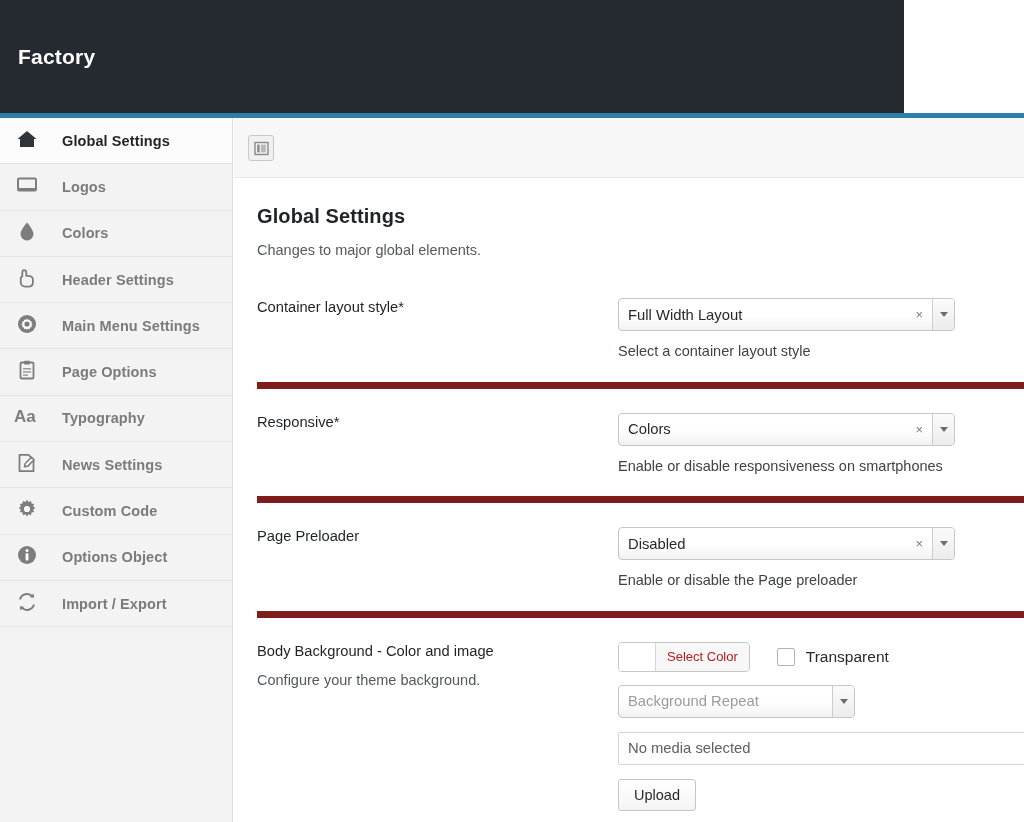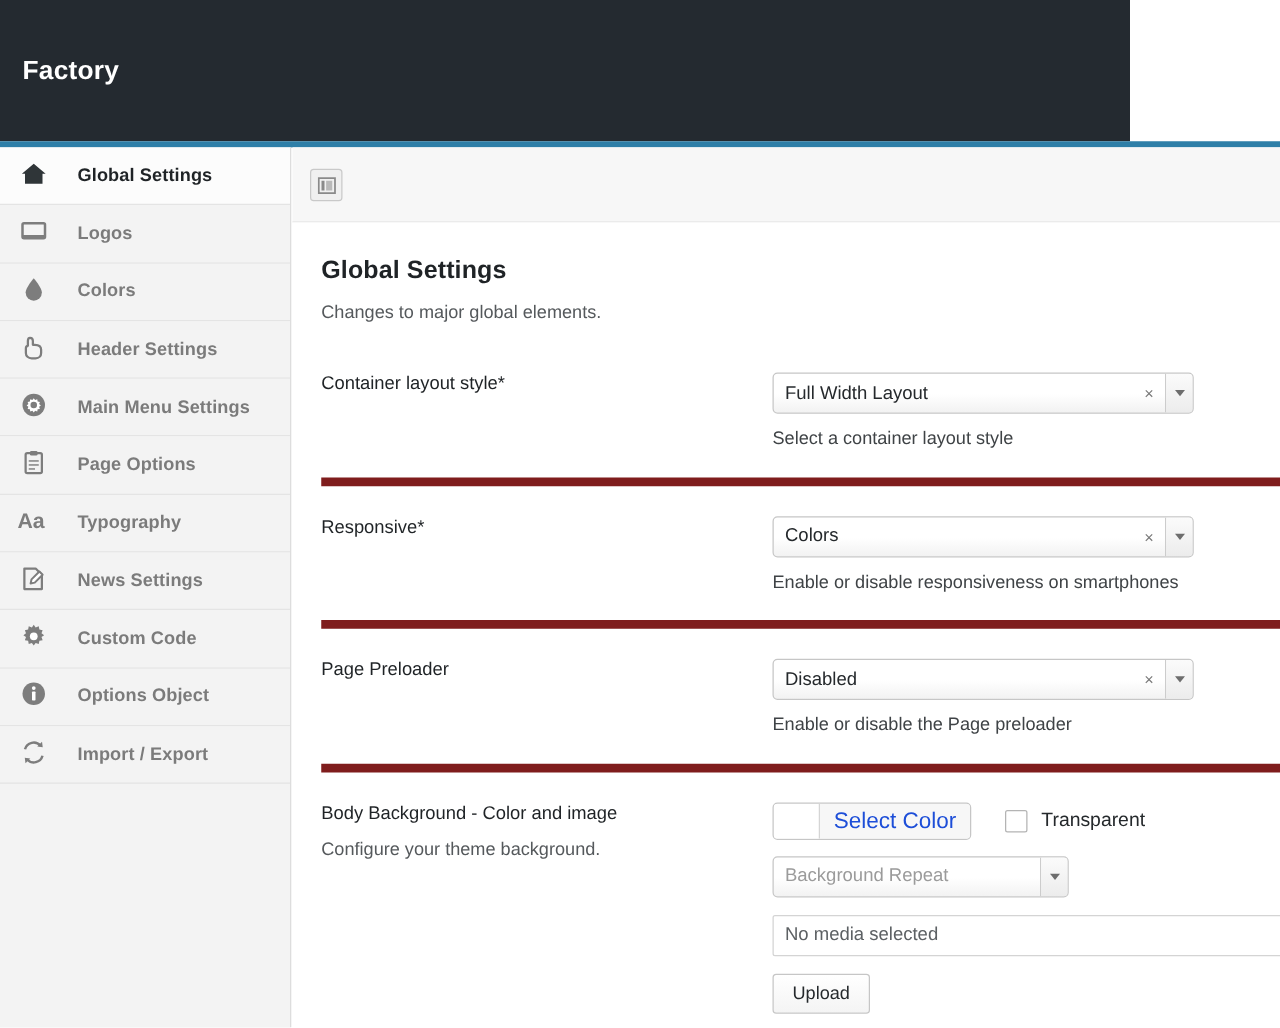--- a/index.html
+++ b/index.html
@@ -168,21 +168,21 @@
     cursor: pointer;
   }
   .color-swatch {
     width: 37px;
     background: #ffffff;
     border-right: 1px solid #d5d5d5;
   }
   .color-btn-label {
     display: flex; align-items: center;
     padding: 0 11px;
-    font-size: 18px; color: #1d4ed8;
+    font-size: 13px; color: #b91c1c;
     background: #f7f7f7;
     white-space: nowrap;
   }
   .transp-wrap {
     display: flex; align-items: center;
     margin-left: 27px;
     cursor: pointer;
   }
   .checkbox {
     width: 18px; height: 18px;

